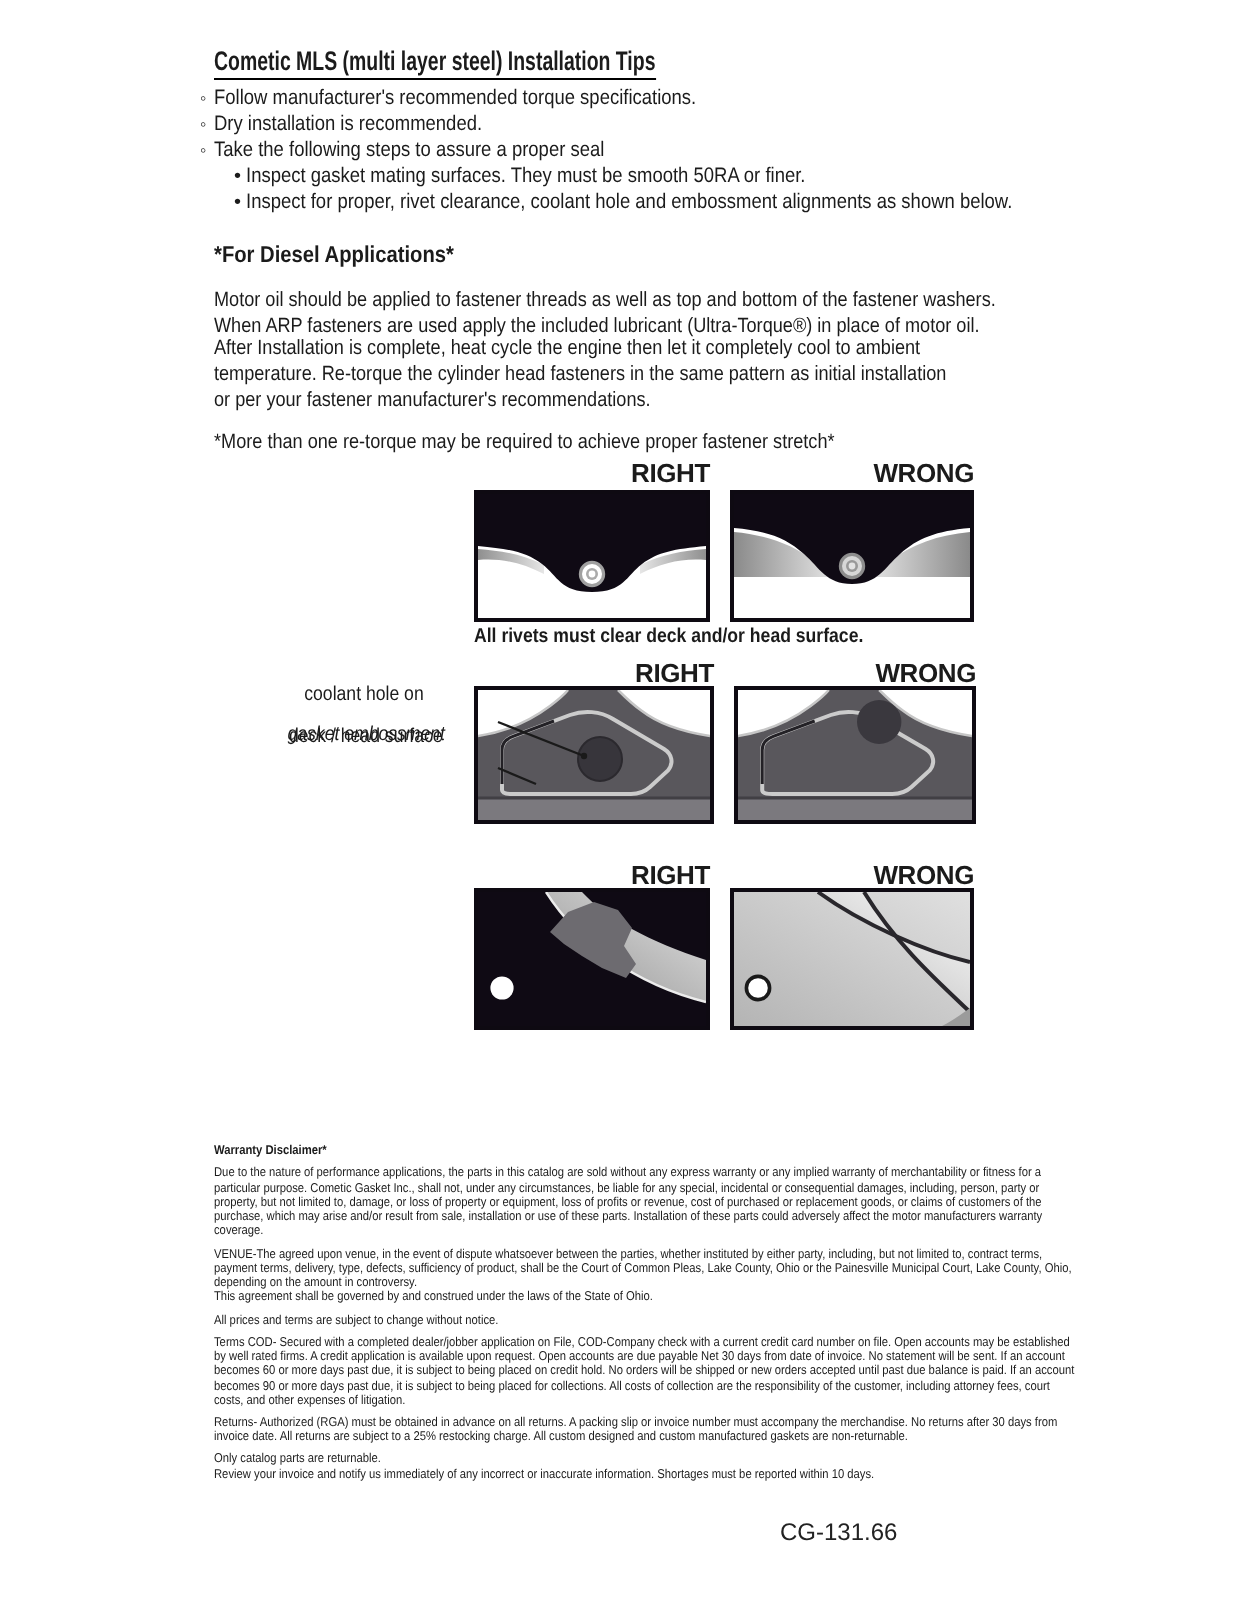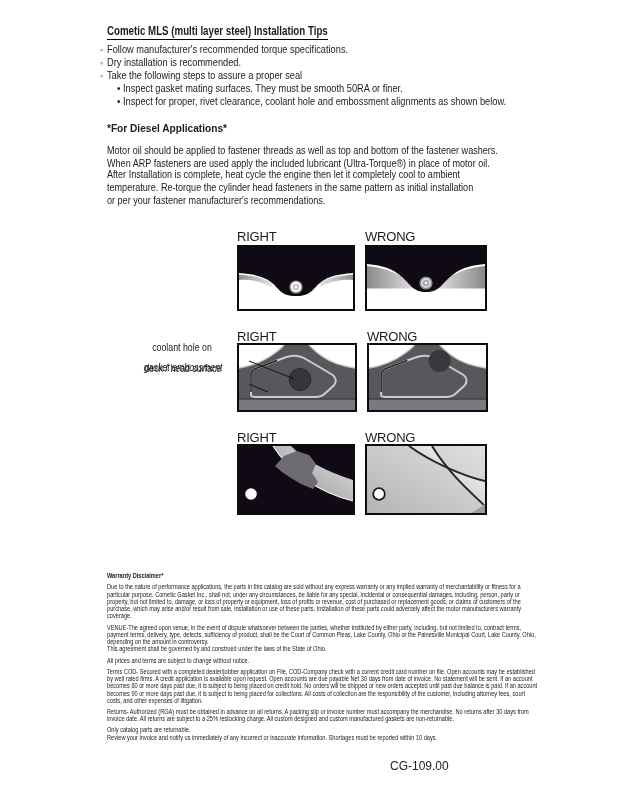--- a/index.html
+++ b/index.html
@@ -11,21 +11,21 @@
   .title{font-size:13.5px;font-weight:bold;}
   .title .cx{transform:scaleX(.72);border-bottom:1.4px solid #000;padding-bottom:1px;}
   .tips{left:100px;top:43px;font-size:10.5px;line-height:13px;}
   .tips .row{display:flex;align-items:baseline;height:13px;}
   .tips .row.sub{padding-left:17px;}
   .blt{width:7px;font-size:9px;flex:0 0 auto;}
   .bltf{width:6px;font-size:10px;flex:0 0 auto;}
   .dheading{font-size:11.5px;font-weight:bold;}
   .para{font-size:10.3px;line-height:13px;}
   .para .cx{white-space:pre-line;}
-  .dlabel{font-size:13px;font-weight:normal;text-align:left;letter-spacing:-.2px;}
+  .dlabel{font-size:13px;font-weight:bold;text-align:right;letter-spacing:-.2px;}
   .dbox{position:absolute;border:2px solid #0e0a12;box-sizing:border-box;background:#fff;}
   .dbox svg{display:block;width:100%;height:100%;}
   .caption{font-size:10px;font-weight:bold;line-height:10.5px;}
   .sidelabel{font-size:10px;text-align:center;width:140px;left:108px;}
   .fine{left:107px;top:572px;width:492px;font-size:6.4px;line-height:7.3px;
         transform:scaleX(.88);transform-origin:0 0;}
   .fine p{margin:0 0 3.8px 0;}
   .fine p.tight{margin-bottom:0;}
   .fine .fh{font-weight:bold;margin-bottom:4px;}
   .footer{font-size:12px;color:#222;}
@@ -67,20 +67,23 @@
   </div>
   <div class="t para" style="left:107px;top:144px;width:505px;">
     <span class="cx">Motor oil should be applied to fastener threads as well as top and bottom of the fastener washers.
 When ARP fasteners are used apply the included lubricant (Ultra-Torque®) in place of motor oil.</span>
   </div>
   <div class="t para" style="left:107px;top:168px;width:505px;">
     <span class="cx">After Installation is complete, heat cycle the engine then let it completely cool to ambient
 temperature. Re-torque the cylinder head fasteners in the same pattern as initial installation
 or per your fastener manufacturer's recommendations.</span>
   </div>
+  <div class="t para" style="left:107px;top:215px;width:505px;">
+    <span class="cx">*More than one re-torque may be required to achieve proper fastener stretch*</span>
+  </div>
 
   <div class="t dlabel" style="left:237px;top:229px;width:118px;">RIGHT</div>
   <div class="t dlabel" style="left:365px;top:229px;width:122px;">WRONG</div>
 
   <div class="dbox" style="left:237px;top:245px;width:118px;height:66px;">
     <svg viewBox="0 0 114 62" preserveAspectRatio="none">
       <defs>
         <linearGradient id="s1" x1="0" y1="0" x2="1" y2="0">
           <stop offset="0" stop-color="#8f8f8f"></stop>
             <stop offset="1" stop-color="#e6e6e6"></stop>
@@ -117,20 +120,23 @@
       <path d="M0,19 C16,20.5 29,25 41,34 C46,38 49,41.5 54,41.5 L0,41.5 Z" fill="url(#s3)"></path>
       <path d="M118,19 C102,20.5 89,25 77,34 C72,38 69,41.5 64,41.5 L118,41.5 Z" fill="url(#s4)"></path>
       <path d="M0,0 H118 V17 C101,18.5 92,22 83,30 C75,37 72,45 59,45 C46,45 43,37 35,30 C26,22 17,18.5 0,17 Z" fill="#0f0a14"></path>
       <circle cx="59" cy="36" r="6.6" fill="#8d8d8d"></circle>
       <circle cx="59" cy="36" r="5" fill="#d7d7d7"></circle>
       <circle cx="59" cy="36" r="3" fill="#999999"></circle>
       <circle cx="59" cy="36" r="1.7" fill="#e3e3e3"></circle>
     </svg>
   </div>
 
+  <div class="t caption" style="left:237px;top:314px;">
+    <span class="cx">All rivets must clear deck and/or head surface.</span>
+  </div>
 
   <div class="t dlabel" style="left:237px;top:329px;width:120px;">RIGHT</div>
   <div class="t dlabel" style="left:367px;top:329px;width:121px;">WRONG</div>
 
   <div class="dbox" style="left:237px;top:343px;width:120px;height:69px;">
     <svg viewBox="0 0 116 65" preserveAspectRatio="none">
       <rect width="116" height="65" fill="#ffffff"></rect>
       <path d="M0,65 L0,23 C13,21 26,15.5 36,8 C40,5 43,2.5 45,0 L70,0 C73,3 77,7 82,10.5 C91,17.5 103,21 116,23 L116,65 Z" fill="#59575c"></path>
       <path d="M0,23 C13,21 26,15.5 36,8 C40,5 43,2.5 45,0" stroke="#c6c6c6" stroke-width="1.3" fill="none"></path>
       <path d="M70,0 C73,3 77,7 82,10.5 C91,17.5 103,21 116,23" stroke="#c6c6c6" stroke-width="1.3" fill="none"></path>
@@ -218,15 +224,15 @@
     <p>Due to the nature of performance applications, the parts in this catalog are sold without any express warranty or any implied warranty of merchantability or fitness for a particular purpose.  Cometic Gasket Inc., shall not, under any circumstances, be liable for any special, incidental or consequential damages, including, person, party or property, but not limited to, damage, or loss of property or equipment, loss of profits or revenue, cost of purchased or replacement goods, or claims of customers of the purchase, which may arise and/or result from sale, installation or use of these parts.  Installation of these parts could adversely affect the motor manufacturers warranty coverage.</p>
     <p class="tight">VENUE-The agreed upon venue, in the event of dispute whatsoever between the parties, whether instituted by either party, including, but not limited to, contract terms, payment terms, delivery, type, defects, sufficiency of product, shall be the Court of Common Pleas, Lake County, Ohio or the Painesville Municipal Court, Lake County, Ohio, depending on the amount in controversy.</p>
     <p>This agreement shall be governed by and construed under the laws of the State of Ohio.</p>
     <p>All prices and terms are subject to change without notice.</p>
     <p>Terms COD- Secured with a completed dealer/jobber application on File, COD-Company check with a current credit card number on file.  Open accounts may be established by well rated firms.  A credit application is available upon request.  Open accounts are due payable Net 30 days from date of invoice.  No statement will be sent.  If an account becomes 60 or more days past due, it is subject to being placed on credit hold.  No orders will be shipped or new orders accepted until past due balance is paid.  If an account becomes 90 or more days past due, it is subject to being placed for collections.  All costs of collection are the responsibility of the customer, including attorney fees, court costs, and other expenses of litigation.</p>
     <p>Returns- Authorized (RGA) must be obtained in advance on all returns.  A packing slip or invoice number must accompany the merchandise.  No returns after 30 days from invoice date.  All returns are subject to a 25% restocking charge.  All custom designed and custom manufactured gaskets are non-returnable.</p>
     <p class="tight">Only catalog parts are returnable.</p>
     <p>Review your invoice and notify us immediately of any incorrect or inaccurate information.  Shortages must be reported within 10 days.</p>
   </div>
 
-  <div class="t footer" style="left:390px;top:759px;">CG-109.00</div>
+  <div class="t footer" style="left:390px;top:759px;">CG-131.66</div>
 
 </div>
 
 </body></html>

